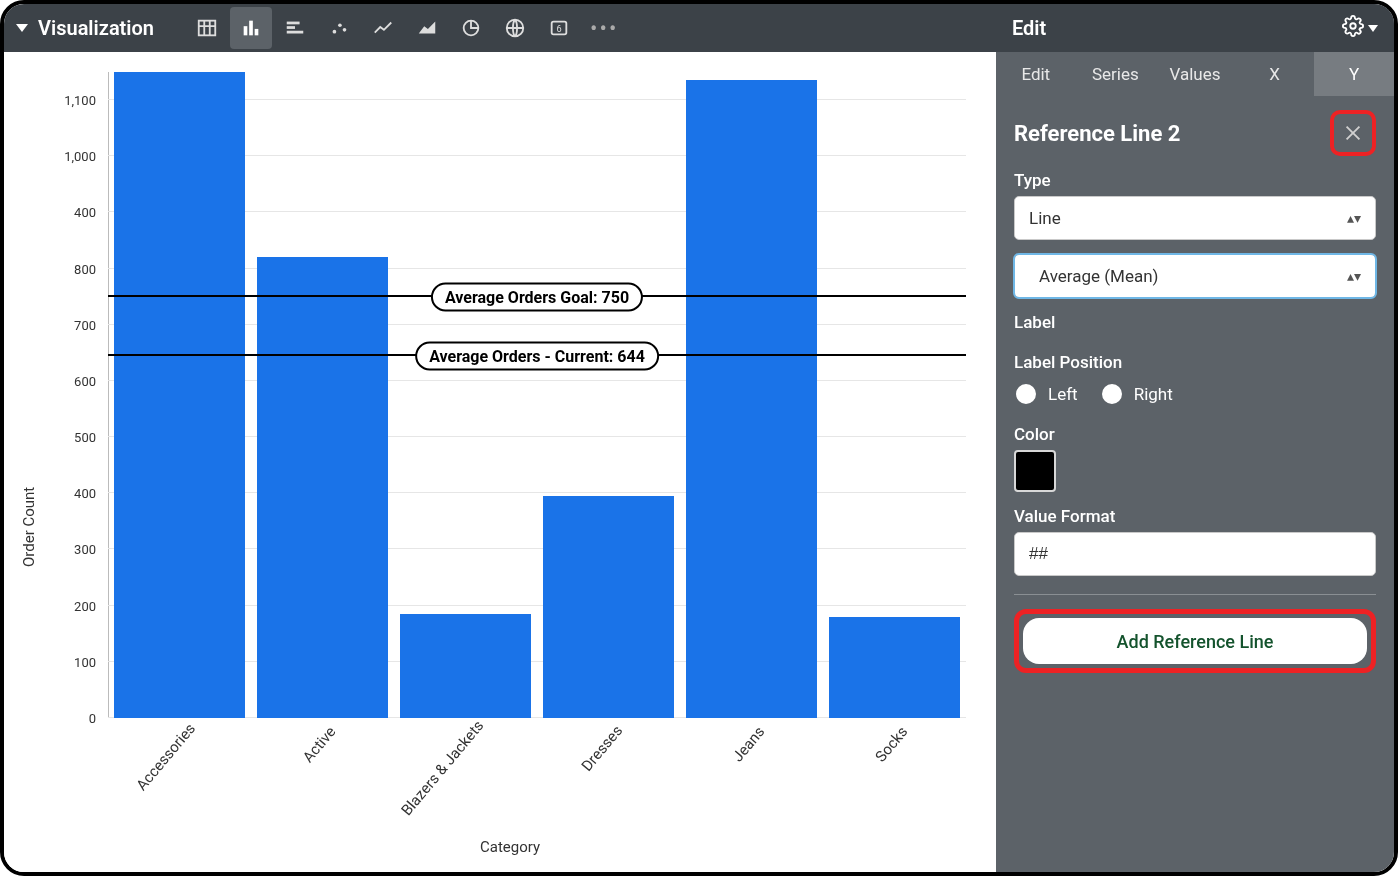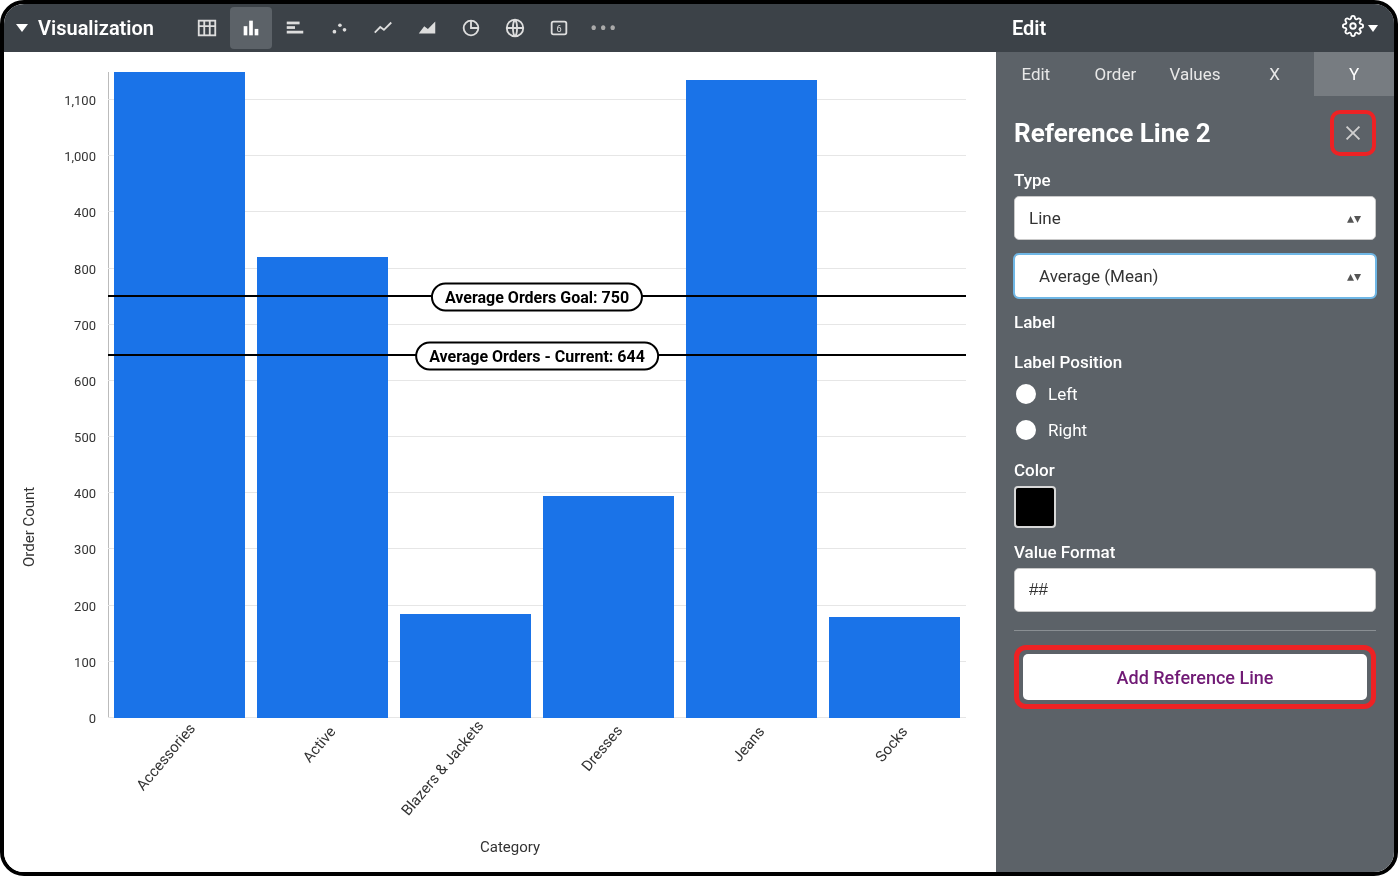--- a/index.html
+++ b/index.html
@@ -59,46 +59,46 @@
   .edit-header { height:48px; background:#3c4248; display:flex; align-items:center; justify-content:space-between; padding:0 16px; }
   .edit-header h2 { font-size:20px; font-weight:600; }
   .gear { display:flex; align-items:center; gap:4px; cursor:pointer; }
   .gear svg { width:22px; height:22px; }
   .gear .dd { width:0;height:0;border-left:5px solid transparent;border-right:5px solid transparent;border-top:7px solid #fff; }
   .tabs { height:44px; display:flex; background:#5c6268; }
   .tab { flex:1; display:flex; align-items:center; justify-content:center; font-size:17px; cursor:pointer; color:#e8e8e8; }
   .tab.active { background:#777c81; color:#fff; }
   .panel-body { flex:1; padding:14px 18px 18px 18px; overflow:auto; display:flex; flex-direction:column; gap:14px; }
   .section-head { display:flex; align-items:center; justify-content:space-between; }
-  .section-head h3 { font-size:26px; font-weight:700; }
+  .section-head h3 { font-size:22px; font-weight:700; }
   .close-box { border:4px solid #ed2224; border-radius:10px; padding:2px; }
   .close-x { width:34px; height:34px; display:flex; align-items:center; justify-content:center; cursor:pointer; }
   .close-x svg { width:22px; height:22px; stroke:#d0d0d0; stroke-width:2; }
   .field-label { font-size:17px; font-weight:500; margin-bottom:6px; }
   .control {
     background:#fff; color:#333; border:1px solid #c9c9c9; border-radius:5px;
     height:44px; padding:0 14px; font-size:17px; width:100%;
     display:flex; align-items:center; justify-content:space-between;
   }
   .control .chev { font-size:14px; color:#555; }
   .control.highlight { outline:2px solid #6fb7e6; outline-offset:-1px;padding-left:24px; }
   input.control { display:block; }
-  .radio-group { display:flex; flex-direction:column; gap:16px; padding:6px 2px; }
+  .radio-group { display:flex; flex-direction:row; gap:24px; padding:6px 2px; }
   .radio-row { display:flex; align-items:center; gap:12px; font-size:17px; cursor:pointer; }
   .radio {
     width:20px; height:20px; border-radius:50%; background:#fff; border:2px solid #fff;
     display:flex; align-items:center; justify-content:center;
   }
   .radio.selected { border:2px solid #fff; }
   .radio.selected::after { content:""; width:12px; height:12px; border-radius:50%; background:#1a73e8; }
   .color-swatch { width:42px; height:42px; background:#000; border:2px solid #d8d8d8; border-radius:4px; cursor:pointer; }
   .divider { height:1px; background:#8a8f93; margin-top:4px; }
   .add-ref-wrap { border:5px solid #ed2224; border-radius:12px; padding:4px; }
   .add-ref-btn {
-    background:#fff; color:#701a75; height:46px; border-radius:5px;
+    background:#fff; color:#14532d; height:46px; border-radius:16px;
     display:flex; align-items:center; justify-content:center; font-size:18px; font-weight:500; cursor:pointer;
   }
 </style>
 </head>
 <body>
 
 <div class="app">
 
   <div class="vis-area">
     <div class="vis-toolbar">
@@ -265,21 +265,21 @@
               <circle cx="12" cy="12" r="3"></circle>
               <path d="M19.4 15a1.7 1.7 0 0 0 .34 1.87l.06.06a2 2 0 1 1-2.83 2.83l-.06-.06a1.7 1.7 0 0 0-1.87-.34 1.7 1.7 0 0 0-1 1.55V21a2 2 0 0 1-4 0v-.09a1.7 1.7 0 0 0-1-1.55 1.7 1.7 0 0 0-1.87.34l-.06.06a2 2 0 1 1-2.83-2.83l.06-.06a1.7 1.7 0 0 0 .34-1.87 1.7 1.7 0 0 0-1.55-1H3a2 2 0 0 1 0-4h.09a1.7 1.7 0 0 0 1.55-1 1.7 1.7 0 0 0-.34-1.87l-.06-.06a2 2 0 1 1 2.83-2.83l.06.06a1.7 1.7 0 0 0 1.87.34H9a1.7 1.7 0 0 0 1-1.55V3a2 2 0 0 1 4 0v.09a1.7 1.7 0 0 0 1 1.55 1.7 1.7 0 0 0 1.87-.34l.06-.06a2 2 0 1 1 2.83 2.83l-.06.06a1.7 1.7 0 0 0-.34 1.87V9a1.7 1.7 0 0 0 1.55 1H21a2 2 0 0 1 0 4h-.09a1.7 1.7 0 0 0-1.55 1z"></path>
             </svg>
         </span>
         <span class="dd"></span>
       </div>
     </div>
 
     <div class="tabs" id="edit-tabs">
         <div class="tab">Edit</div>
-        <div class="tab">Order</div>
+        <div class="tab">Series</div>
         <div class="tab">Values</div>
         <div class="tab">X</div>
         <div class="tab active">Y</div>
       </div>
 
     <div class="panel-body">
       <div class="section-head">
         <h3>Reference Line 2</h3>
         <div class="close-box">
           <div class="close-x">

